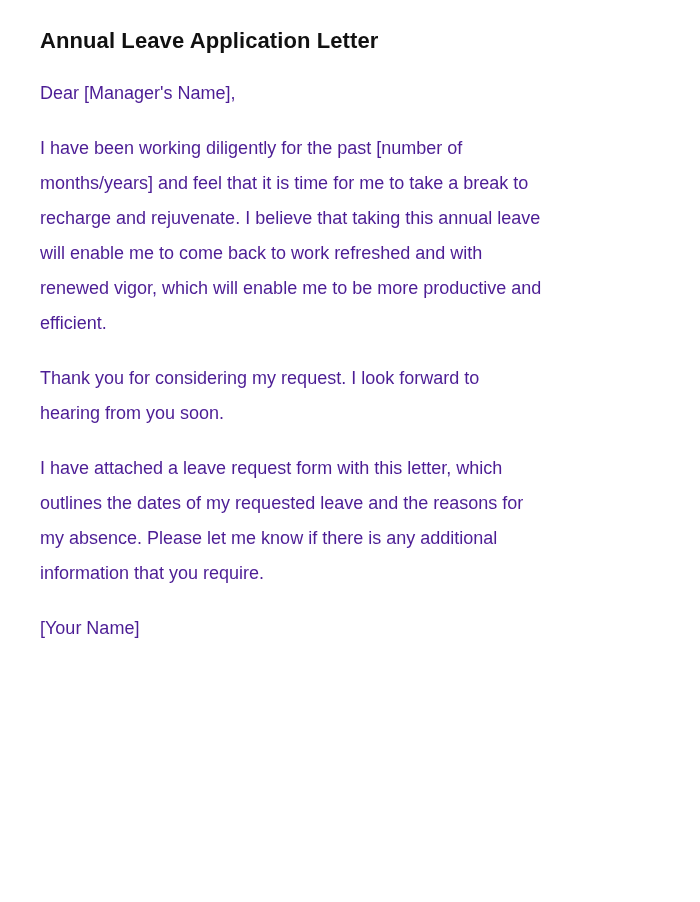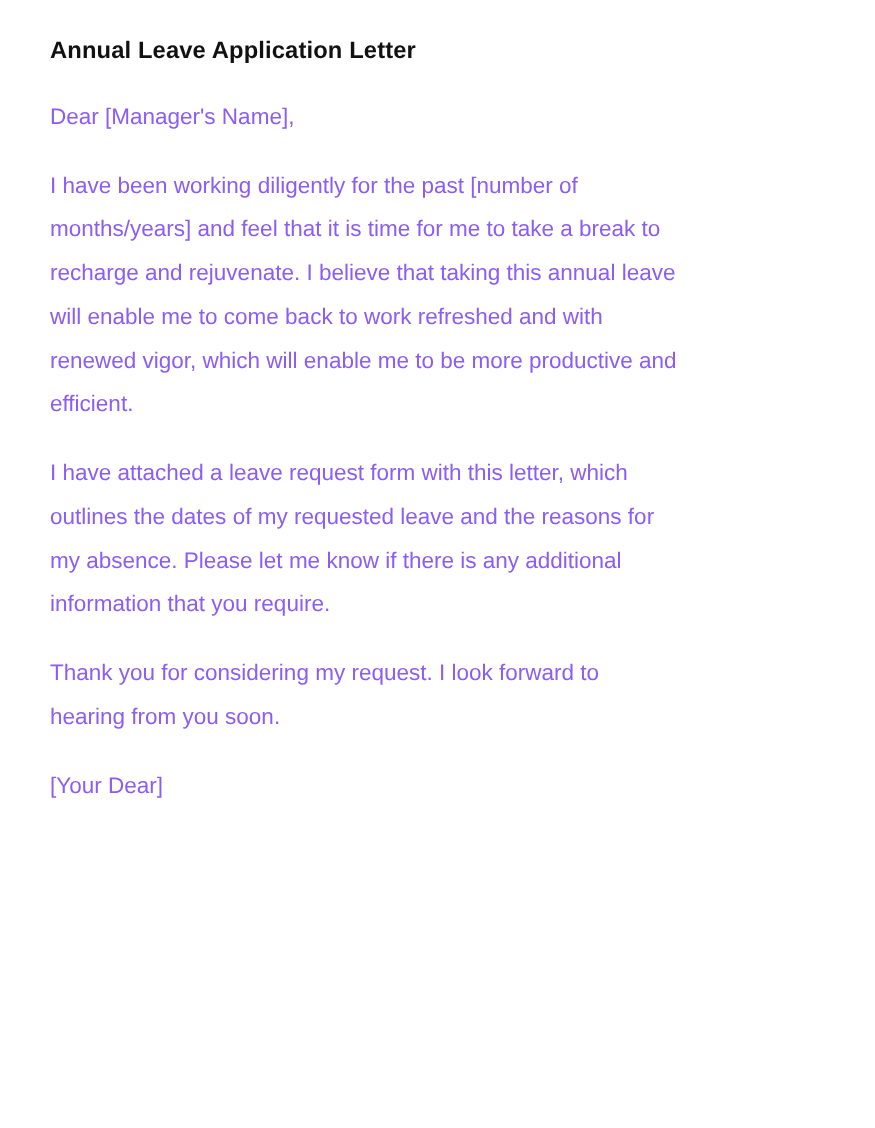--- a/index.html
+++ b/index.html
@@ -11,54 +11,54 @@
     .page {
       width: 700px;
       height: 902px;
       background: #ffffff;
       box-sizing: border-box;
       padding: 0 40px;
       overflow: hidden;
     }
     .doc-title {
       margin: 26px 0 0 0;
-      font-size: 19px;
+      font-size: 22px;
       line-height: 30px;
       font-weight: 700;
       color: #111111;
       letter-spacing: 0.1px;
     }
     .doc-para {
       margin: 20px 0 0 0;
       font-size: 18px;
       line-height: 35px;
-      color: #8b5cf6;
+      color: #4c1d95;
       white-space: pre-line; 
       max-width: 620px;
     }
   </style>
 </head>
 <body>
 
 <div class="page">
   <h1 class="doc-title">Annual Leave Application Letter</h1>
 
   <p class="doc-para">Dear [Manager's Name],</p>
 
 
   <p class="doc-para">I have been working diligently for the past [number of
 months/years] and feel that it is time for me to take a break to
 recharge and rejuvenate. I believe that taking this annual leave
 will enable me to come back to work refreshed and with
 renewed vigor, which will enable me to be more productive and
 efficient.</p>
 
+  <p class="doc-para">Thank you for considering my request. I look forward to
+hearing from you soon.</p>
+
   <p class="doc-para">I have attached a leave request form with this letter, which
 outlines the dates of my requested leave and the reasons for
 my absence. Please let me know if there is any additional
 information that you require.</p>
 
-  <p class="doc-para">Thank you for considering my request. I look forward to
-hearing from you soon.</p>
 
-
-  <p class="doc-para">[Your Dear]</p>
+  <p class="doc-para">[Your Name]</p>
 </div>
 
 </body></html>

